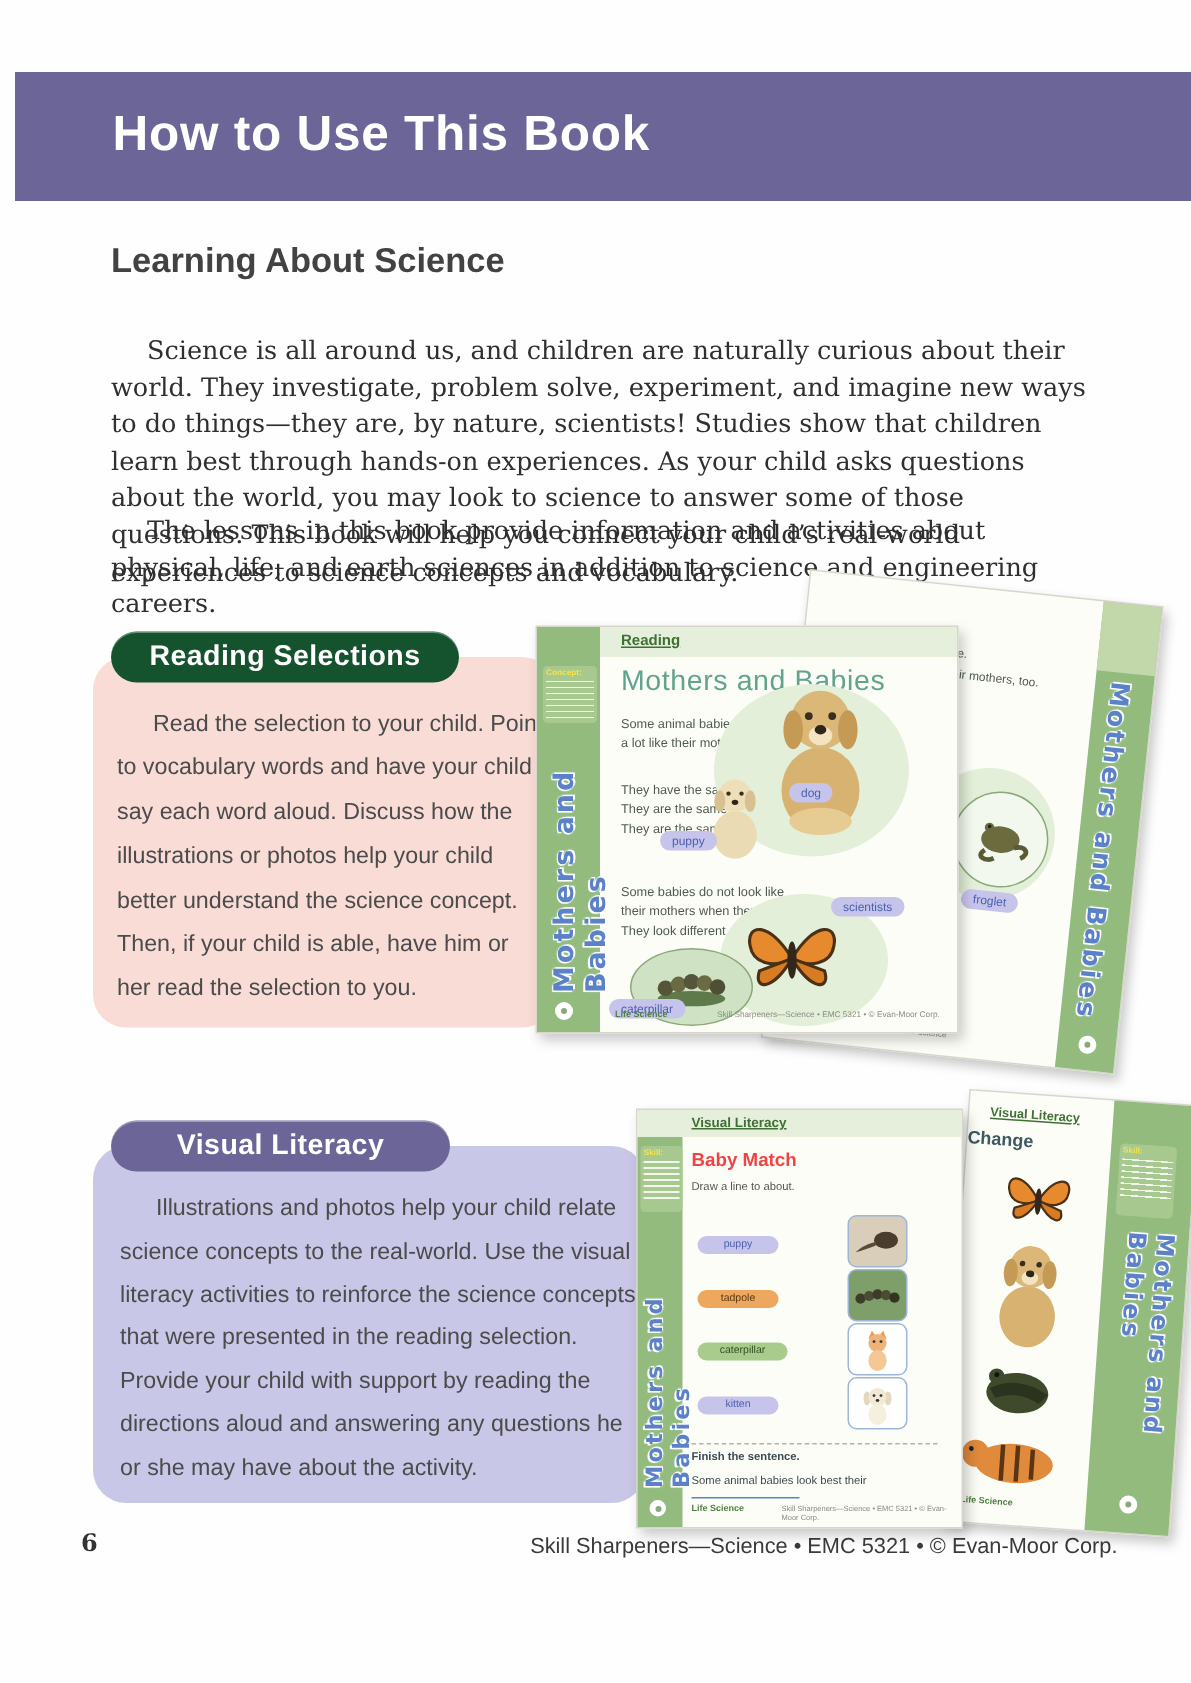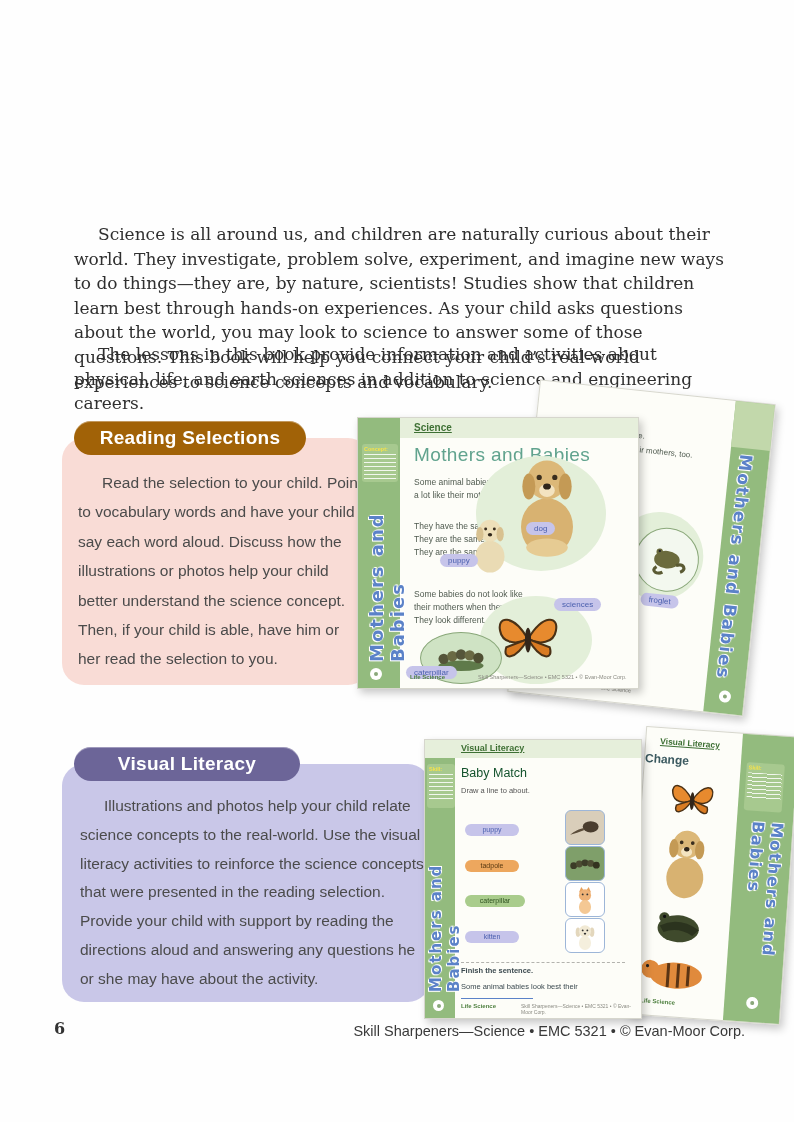--- a/index.html
+++ b/index.html
@@ -25,21 +25,21 @@
   .p2{top:342px;}
   
   .callout{position:absolute;border-radius:22px;}
   .callout.pink{left:62px;top:438px;width:308px;height:247px;background:#f9dcd6;}
   .callout.lavender{left:62px;top:764px;width:368px;height:238px;background:#c9c7e8;}
   .pill{
     position:absolute;height:34px;border-radius:18px;color:#fff;
     font-size:19px;font-weight:bold;text-align:center;line-height:34px;letter-spacing:.3px;
     box-shadow:inset 0 1px 0 rgba(255,255,255,.35);
   }
-  .pill.red{left:74px;top:421px;width:232px;background:#a16207;}
+  .pill.red{left:74px;top:421px;width:232px;background:#14532d;}
   .pill.purple{left:74px;top:747px;width:226px;background:#6c6598;}
   .callout-text{
     position:absolute;margin:0;color:#4b4b4b;font-size:15.5px;text-indent:24px;
   }
   .rs-text{left:78px;top:468px;width:286px;line-height:29.4px;}
   .vl-text{left:80px;top:792px;width:346px;line-height:28.8px;}
   
   .pageno{position:absolute;left:54px;top:1019px;font-family:"DejaVu Serif",serif;font-size:16px;font-weight:bold;color:#333;}
   .footer-right{position:absolute;right:49px;top:1023px;font-size:14.5px;color:#3a3a3a;}
   
@@ -74,21 +74,25 @@
   .dash-line{position:absolute;border-top:1.5px dashed #b3b3ae;}
   .write-line{display:inline-block;width:72px;border-bottom:1px solid #5b82c8;height:7px;}
   .finish-lbl{font-weight:bold;color:#3c4a50;}
   svg{display:block;}
 </style>
 </head>
 <body>
 
 <div class="sheet">
 
-
+  <div class="banner">
+    <h1>How to Use This Book</h1>
+  </div>
+
+  <h2 class="h2">Learning About Science</h2>
   <p class="bodytext p1">Science is all around us, and children are naturally curious about their world. They investigate, problem solve, experiment, and imagine new ways to do things—they are, by nature, scientists! Studies show that children learn best through hands-on experiences. As your child asks questions about the world, you may look to science to answer some of those questions. This book will help you connect your child’s real-world experiences to science concepts and vocabulary.</p>
   <p class="bodytext p2">The lessons in this book provide information and activities about physical, life, and earth sciences in addition to science and engineering careers.</p>
 
   <div class="callout pink"></div>
   <div class="pill red">Reading Selections</div>
   <p class="callout-text rs-text">Read the selection to your child. Point to vocabulary words and have your child say each word aloud. Discuss how the illustrations or photos help your child better understand the science concept. Then, if your child is able, have him or her read the selection to you.</p>
 
   <div class="callout lavender"></div>
   <div class="pill purple">Visual Literacy</div>
   <p class="callout-text vl-text">Illustrations and photos help your child relate science concepts to the real-world. Use the visual literacy activities to reinforce the science concepts that were presented in the reading selection. Provide your child with support by reading the directions aloud and answering any questions he or she may have about the activity.</p>
@@ -132,21 +136,21 @@
           <circle cx="16" cy="12" r="5" fill="#3f4a2c"></circle>
           <circle cx="16" cy="11" r="1.6" fill="#111"></circle>
         </svg>
     </div>
 
     <div class="tiny-gray" style="left:92px;top:296px;">Life Science</div>
   </div>
 
   <div class="thumb" style="left:357px;top:417px;width:280px;height:270px;z-index:2;">
     <div class="strip"></div>
-    <div class="mini-header" style="left:56px;top:4px;font-size:10px;">Science</div>
+    <div class="mini-header" style="left:56px;top:4px;font-size:10px;">Reading</div>
 
     <div class="sidebar" style="left:0;top:0;width:42px;height:270px;"></div>
     <div class="skillbox" style="left:4px;top:26px;width:32px;height:34px;">
       <span class="lbl">Concept:</span>
       <div class="tiny-lines"></div>
     </div>
     <div class="bubble" style="left:8px;top:64px;height:180px;font-size:18px;">Mothers and Babies</div>
     <div class="dotcircle" style="left:12px;top:250px;"></div>
 
     <div class="mini-title" style="left:56px;top:26px;font-size:19px;">Mothers and Babies</div>
@@ -186,21 +190,21 @@
 They look different.</div>
 
     <div class="blob" style="left:122px;top:178px;width:112px;height:88px;"></div>
     <svg style="position:absolute;left:132px;top:190px;" width="76" height="62" viewBox="0 0 70 60">
         <path d="M35 30 C20 5 5 8 8 22 C10 34 24 36 35 30" fill="#e78a2e" stroke="#4a3116" stroke-width="2"></path>
         <path d="M35 30 C50 5 65 8 62 22 C60 34 46 36 35 30" fill="#e78a2e" stroke="#4a3116" stroke-width="2"></path>
         <path d="M35 30 C22 52 10 50 14 38 Z" fill="#d97b22" stroke="#4a3116" stroke-width="2"></path>
         <path d="M35 30 C48 52 60 50 56 38 Z" fill="#d97b22" stroke="#4a3116" stroke-width="2"></path>
         <ellipse cx="35" cy="31" rx="3" ry="12" fill="#33261a"></ellipse>
       </svg>
-    <div class="mini-pill" style="left:196px;top:180px;">sciences</div>
+    <div class="mini-pill" style="left:196px;top:180px;">scientists</div>
 
     <div class="ringcircle" style="left:62px;top:214px;width:80px;height:50px;background:#cfe3c4;">
       <svg width="54" height="26" viewBox="0 0 60 30">
           <ellipse cx="30" cy="24" rx="26" ry="6" fill="#5f7a4a"></ellipse>
           <circle cx="10" cy="16" r="6" fill="#55553a"></circle>
           <circle cx="20" cy="13" r="6" fill="#6a6a44"></circle>
           <circle cx="30" cy="11" r="6" fill="#55553a"></circle>
           <circle cx="40" cy="12" r="6" fill="#6a6a44"></circle>
           <circle cx="50" cy="15" r="6" fill="#4f4f33"></circle>
         </svg>
@@ -261,21 +265,21 @@
     <div class="mini-header" style="left:36px;top:3px;font-size:9px;">Visual Literacy</div>
 
     <div class="sidebar" style="left:0;top:18px;width:30px;height:260px;"></div>
     <div class="skillbox" style="left:2px;top:24px;width:24px;height:40px;">
       <span class="lbl">Skill:</span>
       <div class="tiny-lines"></div>
     </div>
     <div class="bubble" style="left:2px;top:72px;height:180px;font-size:15px;">Mothers and Babies</div>
     <div class="dotcircle" style="left:8px;top:260px;width:11px;height:11px;"></div>
 
-    <div style="position:absolute;left:36px;top:26px;font-size:12.5px;font-weight:normal;color:#14532d;">Baby Match</div>
+    <div style="position:absolute;left:36px;top:26px;font-size:12.5px;font-weight:bold;color:#ef4444;">Baby Match</div>
     <div style="position:absolute;left:36px;top:46px;font-size:7.5px;color:#555;">Draw a line to about.</div>
 
     <div class="mini-pill" style="left:40px;top:84px;font-size:7px;height:12px;line-height:12px;width:38px;">puppy</div>
     <div class="mini-pill orange" style="left:40px;top:120px;font-size:7px;height:12px;line-height:12px;width:38px;">tadpole</div>
     <div class="mini-pill green" style="left:40px;top:155px;font-size:7px;height:12px;line-height:12px;width:44px;">caterpillar</div>
     <div class="mini-pill" style="left:40px;top:191px;font-size:7px;height:12px;line-height:12px;width:38px;">kitten</div>
 
     <div class="photo-box" style="left:140px;top:70px;background:#d9ceba;">
       <svg width="34" height="18" viewBox="0 0 60 30">
           <ellipse cx="40" cy="13" rx="14" ry="10" fill="#4a3d2e"></ellipse>

